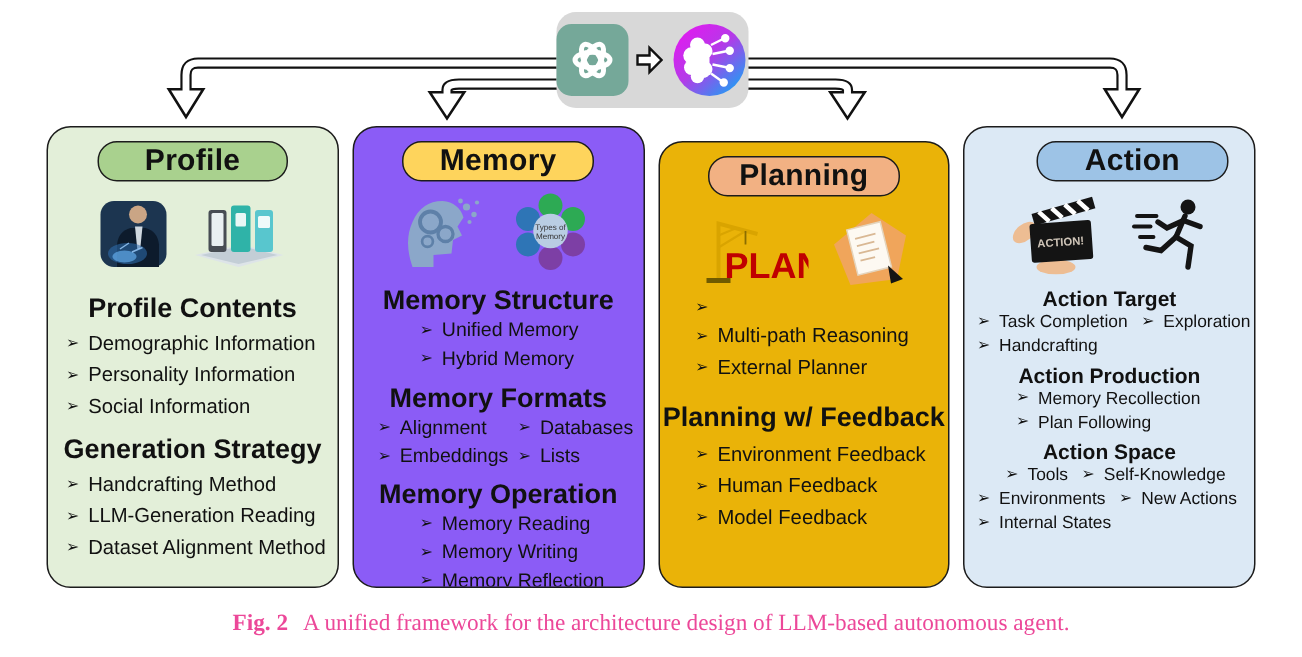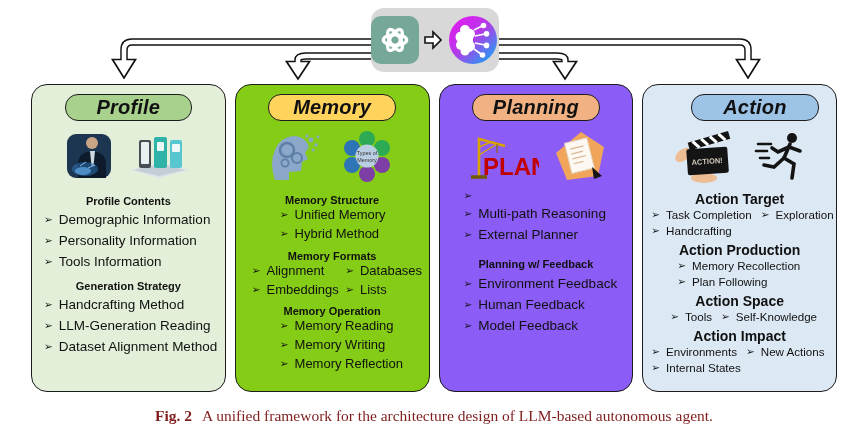--- a/index.html
+++ b/index.html
@@ -19,24 +19,24 @@
     display:flex;align-items:center;justify-content:center;}
   .brain-tile{width:52px;height:52px;display:flex;align-items:center;justify-content:center;}
   
   .panels-row{display:flex;gap:9px;padding:0 31px;height:308px;box-sizing:border-box;}
   .panel{
     flex:1;border:1.8px solid #1c1c1c;border-radius:16px;background:#eee;
     display:flex;flex-direction:column;box-sizing:border-box;overflow:hidden;
   }
   .pill{
     margin:9px auto 4px;width:65%;border:1.8px solid #1c1c1c;border-radius:13px;
-    text-align:center;font-size:20px;font-weight:bold;padding:1px 0;letter-spacing:.2px;font-style:italic;
+    text-align:center;font-size:20px;font-weight:bold;padding:1px 0;letter-spacing:.2px;
   }
   .icons{display:flex;justify-content:center;align-items:center;gap:16px;height:60px;margin:1px 0 2px;}
-  .sec-h{font-weight:bold;text-align:center;font-size:11px;margin-top:7px;}
+  .sec-h{font-weight:bold;text-align:center;font-size:18px;margin-top:7px;}
   .items{display:flex;flex-direction:column;}
   .item{display:flex;gap:6px;align-items:baseline;font-size:13.5px;line-height:1.55;}
   .bullet{font-size:10.5px;flex:0 0 auto;transform:translateY(-1px);}
   
   .layout-list{padding-left:12px;}
   .layout-indent{padding-left:44px;}
   .layout-grid2{display:grid;grid-template-columns:1.12fr 1fr;padding-left:16px;}
   .layout-wrap{flex-direction:row;flex-wrap:wrap;column-gap:12px;padding-left:10px;}
   
   .p-memory .item{font-size:13px;line-height:1.45;}
@@ -44,21 +44,21 @@
   .p-planning .layout-list{padding-left:24px;}
   .p-planning .sec-h{margin-top:12px;margin-bottom:4px;}
   .p-profile .sec-h{margin-bottom:3px;}
   .p-action .item{font-size:11.6px;line-height:1.38;}
   .p-action .sec-h{font-size:14px;margin-top:3px;}
   .p-action .layout-wrap{padding-left:8px;column-gap:9px;}
   .p-action .layout-list{padding-left:34px;}
   
   .caption{
     text-align:center;margin-top:15px;font-family:"Liberation Serif", serif;
-    font-size:15.5px;color:#7f1d1d;
+    font-size:15.5px;color:#ec4899;
   }
   .caption b{margin-right:10px;}
 </style>
 </head>
 <body>
 
 <div class="top-area">
   <svg class="arrows-svg" viewBox="0 0 868 84" aria-hidden="true">
 
     <g stroke="#111" stroke-width="7.5" fill="none">
@@ -159,40 +159,40 @@
         <div class="item">
           <span class="bullet">➢</span>
           <span class="item-text">Demographic Information</span>
         </div>
         <div class="item">
           <span class="bullet">➢</span>
           <span class="item-text">Personality Information</span>
         </div>
         <div class="item">
           <span class="bullet">➢</span>
-          <span class="item-text">Tools Information</span>
+          <span class="item-text">Social Information</span>
         </div>
       </div>
       <div class="sec-h">Generation Strategy</div>
       <div class="items layout-list">
         <div class="item">
           <span class="bullet">➢</span>
           <span class="item-text">Handcrafting Method</span>
         </div>
         <div class="item">
           <span class="bullet">➢</span>
           <span class="item-text">LLM-Generation Reading</span>
         </div>
         <div class="item">
           <span class="bullet">➢</span>
           <span class="item-text">Dataset Alignment Method</span>
         </div>
       </div>
     </div>
-    <div class="panel p-memory" style="background: #84cc16;">
+    <div class="panel p-memory" style="background: #8b5cf6;">
       <div class="pill" style="background: rgb(254, 212, 92);">Memory</div>
       <div class="icons">
   <svg width="54" height="50" viewBox="0 0 54 50" aria-hidden="true">
     <path d="M7,49 Q1,32 7,19 Q13,5 27,5 Q38,6 41,16 L37,22 L40,28 L34,31 L33,40 L21,41 L21,49 Z" fill="#8ba7c9"></path>
     <circle cx="19" cy="19" r="7" fill="none" stroke="#5e80a8" stroke-width="2.6"></circle>
     <circle cx="29" cy="27" r="5" fill="none" stroke="#5e80a8" stroke-width="2.2"></circle>
     <circle cx="17" cy="32" r="3.6" fill="none" stroke="#5e80a8" stroke-width="1.8"></circle>
     <g fill="#8ba7c9">
       <circle cx="43" cy="9" r="2.4"></circle>
             <circle cx="48" cy="14" r="1.8"></circle>
@@ -214,21 +214,21 @@
   </svg>
       </div>
       <div class="sec-h">Memory Structure</div>
       <div class="items layout-indent">
         <div class="item">
           <span class="bullet">➢</span>
           <span class="item-text">Unified Memory</span>
         </div>
         <div class="item">
           <span class="bullet">➢</span>
-          <span class="item-text">Hybrid Method</span>
+          <span class="item-text">Hybrid Memory</span>
         </div>
       </div>
       <div class="sec-h">Memory Formats</div>
       <div class="items layout-grid2">
         <div class="item">
           <span class="bullet">➢</span>
           <span class="item-text">Alignment</span>
         </div>
         <div class="item">
           <span class="bullet">➢</span>
@@ -252,21 +252,21 @@
         <div class="item">
           <span class="bullet">➢</span>
           <span class="item-text">Memory Writing</span>
         </div>
         <div class="item">
           <span class="bullet">➢</span>
           <span class="item-text">Memory Reflection</span>
         </div>
       </div>
     </div>
-    <div class="panel p-planning" style="background: #8b5cf6;">
+    <div class="panel p-planning" style="background: #eab308; margin-top: 10px;">
       <div class="pill" style="background: rgb(242, 177, 131);">Planning</div>
       <div class="icons">
   <svg width="72" height="50" viewBox="0 0 72 50" aria-hidden="true">
     <path d="M12,45 V8 L38,15" stroke="#d9a400" stroke-width="2.6" fill="none"></path>
     <path d="M12,16 L24,11 M12,24 L30,13" stroke="#d9a400" stroke-width="1.4" fill="none"></path>
     <path d="M30,13 V22" stroke="#8a6d00" stroke-width="1.2"></path>
     <path d="M4,46 H20" stroke="#6f5a00" stroke-width="3.4"></path>
     <text x="16" y="44" font-size="24" font-weight="bold" fill="#c00000" font-family="Liberation Sans, sans-serif">PLAN</text>
   </svg>
   <svg width="50" height="50" viewBox="0 0 50 50" aria-hidden="true">
@@ -368,21 +368,20 @@
       <div class="items layout-wrap" style="justify-content: center;">
         <div class="item">
           <span class="bullet">➢</span>
           <span class="item-text">Tools</span>
         </div>
         <div class="item">
           <span class="bullet">➢</span>
           <span class="item-text">Self-Knowledge</span>
         </div>
       </div>
-      <div class="sec-h">Action Impact</div>
       <div class="items layout-wrap">
         <div class="item">
           <span class="bullet">➢</span>
           <span class="item-text">Environments</span>
         </div>
         <div class="item">
           <span class="bullet">➢</span>
           <span class="item-text">New Actions</span>
         </div>
         <div class="item">

